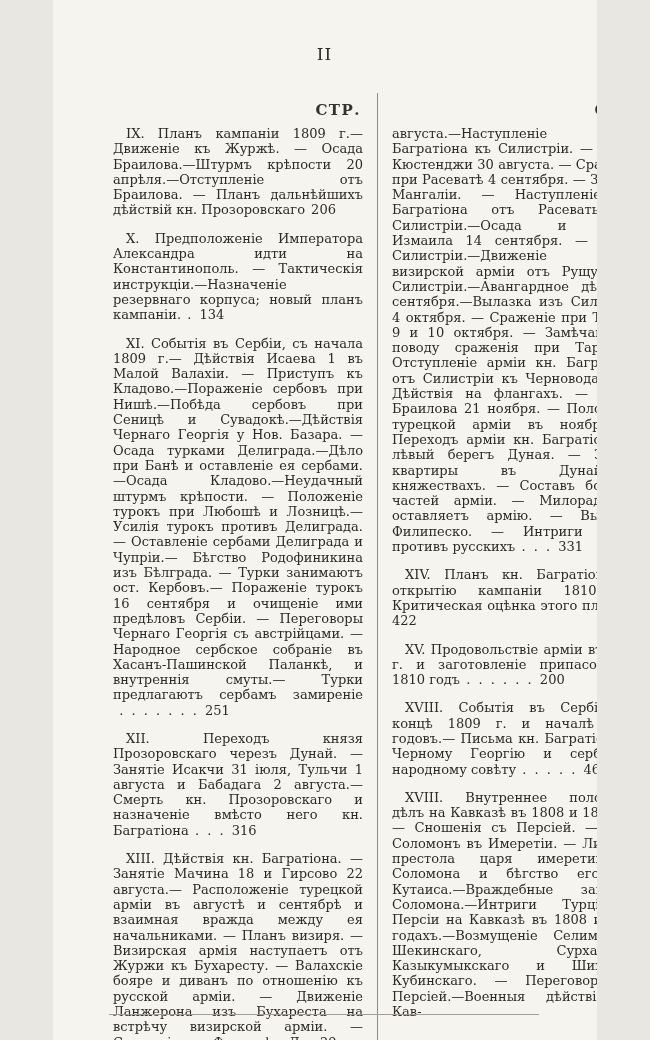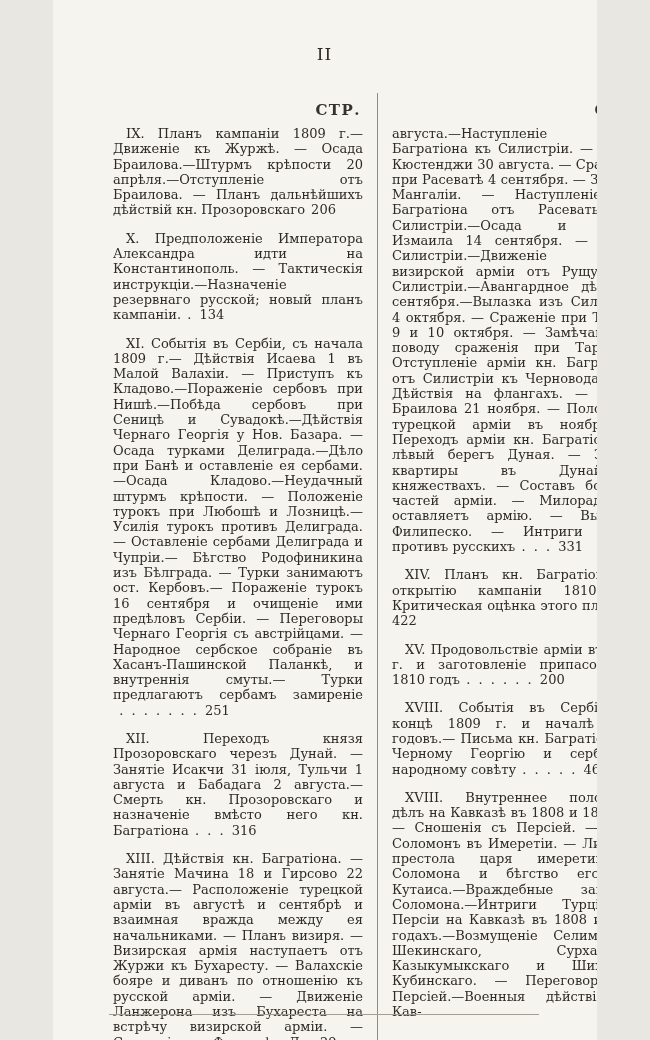--- a/index.html
+++ b/index.html
@@ -85,21 +85,21 @@
 </head>
 <body>
 
 <div class="page">
   <div class="folio">II</div>
   <div class="columns">
     <div class="column">
       <div class="col-header">СТР.</div>
       <div class="entries">
           <p class="entry"><span class="numeral">IX. </span><span>Планъ кампаніи 1809 г.—Движеніе къ Журжѣ. — Осада Браилова.—Штурмъ крѣпости 20 апрѣля.—Отступленіе отъ Браилова. — Планъ дальнѣйшихъ дѣйствій кн. Прозоровскаго</span><span class="pagenum"> 206</span></p>
-          <p class="entry"><span class="numeral">X. </span><span>Предположеніе Императора Александра идти на Константинополь. — Тактическія инструкціи.—Назначеніе резервнаго русской; новый планъ кампаніи.</span><span class="leader"> .</span><span class="pagenum"> 134</span></p>
+          <p class="entry"><span class="numeral">X. </span><span>Предположеніе Императора Александра идти на Константинополь. — Тактическія инструкціи.—Назначеніе резервнаго корпуса; новый планъ кампаніи.</span><span class="leader"> .</span><span class="pagenum"> 134</span></p>
           <p class="entry"><span class="numeral">XI. </span><span>Событія въ Сербіи, съ начала 1809 г.— Дѣйствія Исаева 1 въ Малой Валахіи. — Приступъ къ Кладово.—Пораженіе сербовъ при Нишѣ.—Побѣда сербовъ при Сеницѣ и Сувадокѣ.—Дѣйствія Чернаго Георгія у Нов. Базара. — Осада турками Делиграда.—Дѣло при Банѣ и оставленіе ея сербами.—Осада Кладово.—Неудачный штурмъ крѣпости. — Положеніе турокъ при Любошѣ и Лозницѣ.— Усилія турокъ противъ Делиграда. — Оставленіе сербами Делиграда и Чупріи.— Бѣгство Родофиникина изъ Бѣлграда. — Турки занимаютъ ост. Кербовъ.— Пораженіе турокъ 16 сентября и очищеніе ими предѣловъ Сербіи. — Переговоры Чернаго Георгія съ австрійцами. — Народное сербское собраніе въ Хасанъ-Пашинской Паланкѣ, и внутреннія смуты.— Турки предлагаютъ сербамъ замиреніе</span><span class="leader"> . . . . . . .</span><span class="pagenum"> 251</span></p>
           <p class="entry"><span class="numeral">XII. </span><span>Переходъ князя Прозоровскаго черезъ Дунай. — Занятіе Исакчи 31 іюля, Тульчи 1 августа и Бабадага 2 августа.—Смерть кн. Прозоровскаго и назначеніе вмѣсто него кн. Багратіона</span><span class="leader"> . . .</span><span class="pagenum"> 316</span></p>
           <p class="entry"><span class="numeral">XIII. </span><span>Дѣйствія кн. Багратіона. — Занятіе Мачина 18 и Гирсово 22 августа.— Расположеніе турецкой арміи въ августѣ и сентябрѣ и взаимная вражда между ея начальниками. — Планъ визиря. — Визирская армія наступаетъ отъ Журжи къ Бухаресту. — Валахскіе бояре и диванъ по отношенію къ русской арміи. — Движеніе Ланжерона изъ Бухареста на встрѣчу визирской арміи. — Сраженіе при Фрасинѣ и Дая 29</span></p>
         </div>
     </div>
     <div class="divider"></div>
     <div class="column">
       <div class="col-header">СТР.</div>
       <div class="entries">
           <p class="entry continuation"><span>августа.—Наступленіе кн. Багратіона къ Силистріи. — Сдача Кюстенджи 30 августа. — Сраженіе при Расеватѣ 4 сентября. — Занятіе Мангаліи. — Наступленіе кн. Багратіона отъ Расеваты къ Силистріи.—Осада и сдача Измаила 14 сентября. — Осада Силистріи.—Движеніе части визирской арміи отъ Рущука къ Силистріи.—Авангардное дѣло 24 сентября.—Вылазка изъ Силистріи 4 октября. — Сраженіе при Тарицѣ 9 и 10 октября. — Замѣчанія по поводу сраженія при Тарицѣ.— Отступленіе арміи кн. Багратіона отъ Силистріи къ Черноводамъ. — Дѣйствія на флангахъ. — Сдача Браилова 21 ноября. — Положеніе турецкой арміи въ ноябрѣ. — Переходъ арміи кн. Багратіона на лѣвый берегъ Дуная. — Зимнія квартиры въ Дунайскихъ княжествахъ. — Составъ боевыхъ частей арміи. — Милорадовичъ оставляетъ армію. — Высылка Филипеско. — Интриги бояръ противъ русскихъ</span><span class="leader"> . . .</span><span class="pagenum"> 331</span></p>

